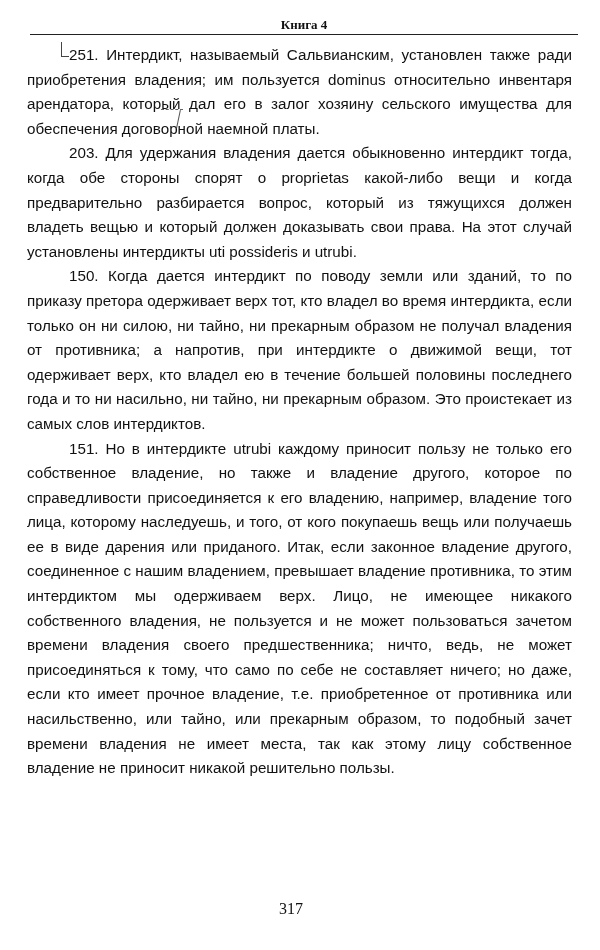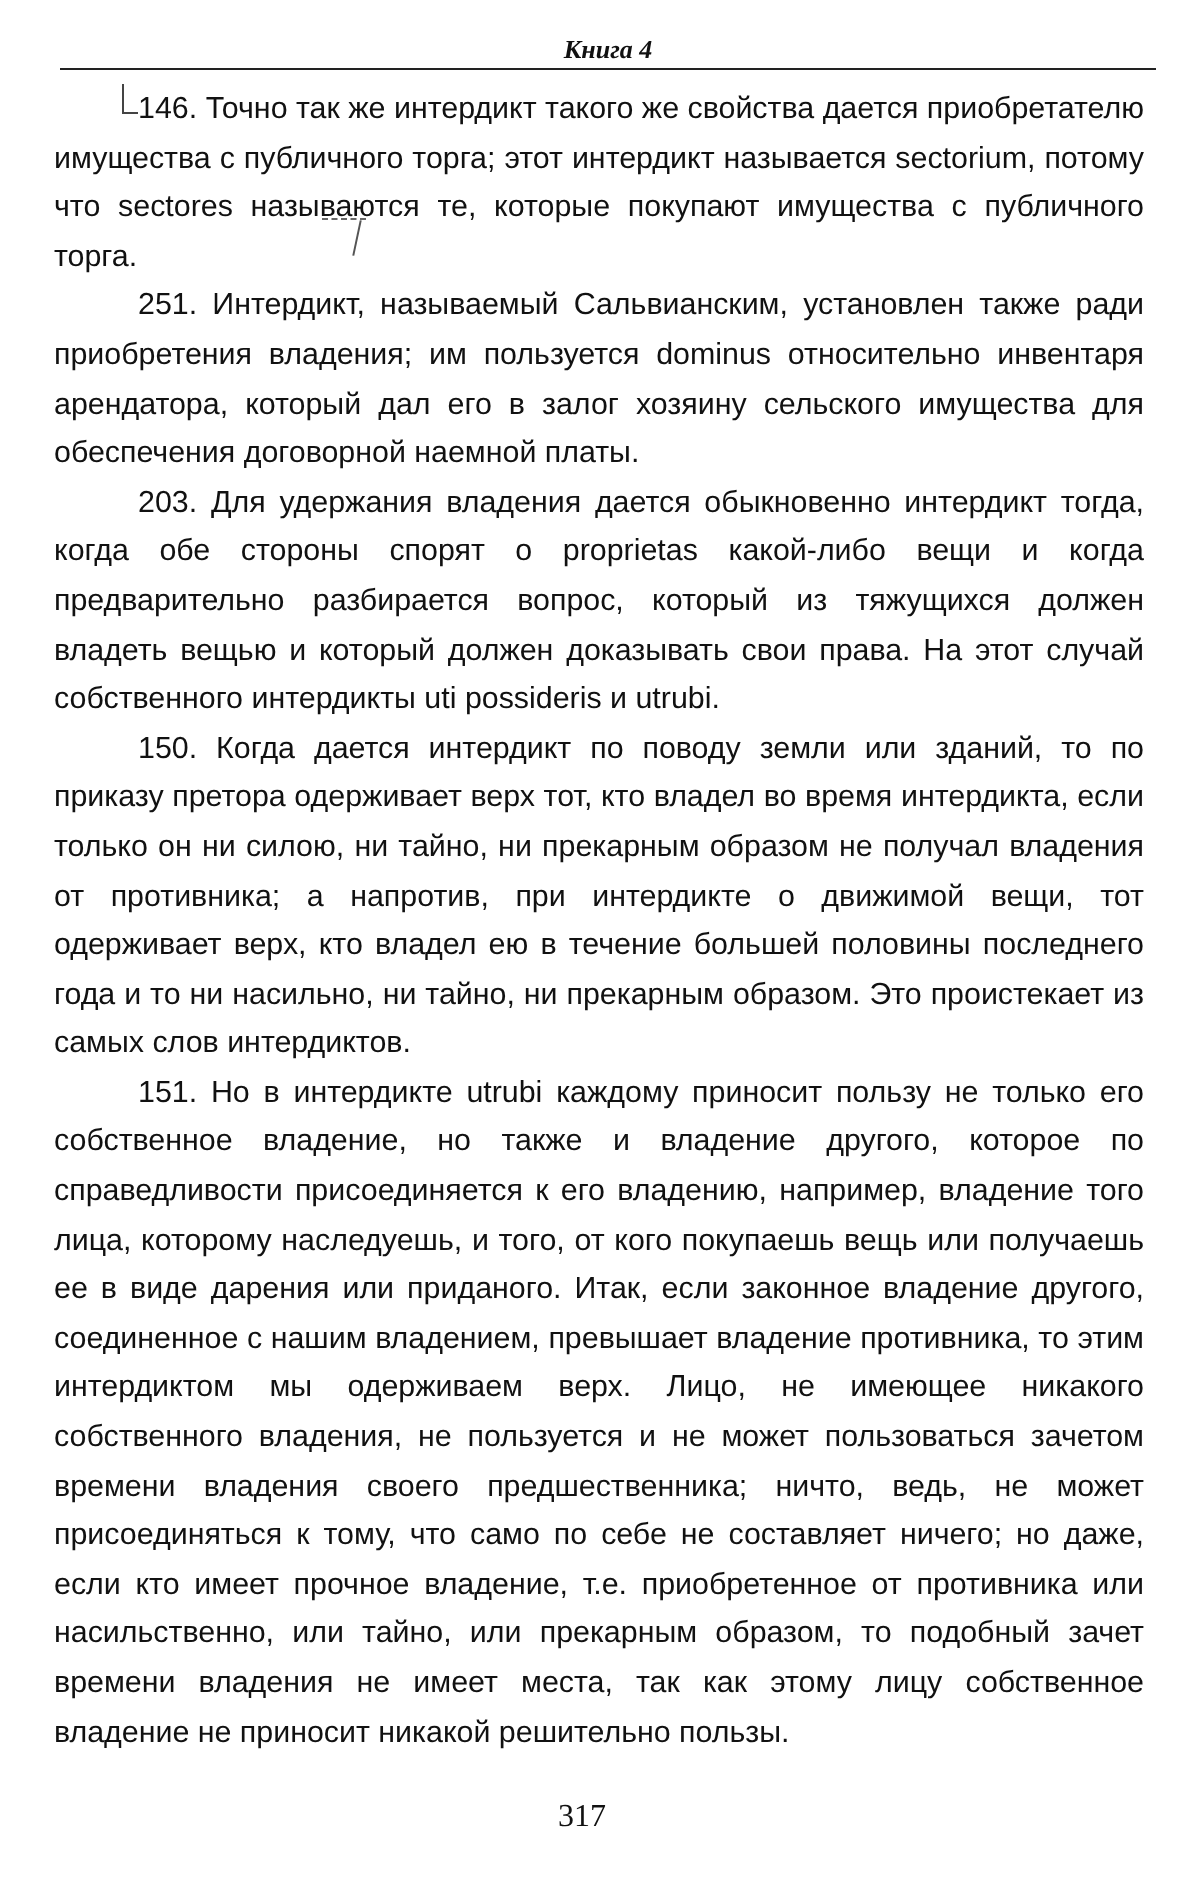--- a/index.html
+++ b/index.html
@@ -1,21 +1,21 @@
 <!DOCTYPE html>
 <html><head>
 <meta charset="utf-8">
 <style>
   html, body { margin: 0; padding: 0; background: #ffffff; }
   body { width: 600px; height: 950px; position: relative; overflow: hidden; color: #111; }
   .header {
     position: absolute; left: 30px; top: 18px; width: 548px; height: 16px;
     border-bottom: 1.5px solid #222;
     text-align: center;
-    font-family: "Liberation Serif", serif; font-style: italic; font-weight: bold;
+    font-family: "Liberation Serif", serif; font-weight: bold;
     font-size: 13px; line-height: 14px;
   }
   .body {
     position: absolute; left: 27px; top: 43px; width: 545px;
     font-family: "Liberation Sans", sans-serif; font-size: 15.2px; line-height: 24.6px;
     text-align: justify;
   }
   .para { margin: 0; text-indent: 42px; }
   .para .num { }
   .mark-left {
@@ -38,21 +38,20 @@
 <body>
 
 <div class="header">
   <span>Книга 4</span>
 </div>
 
 <div class="mark-left"></div>
 <div class="mark-right"></div>
 
 <div class="body">
-  <p class="para"><span class="num">146.</span> <span>Точно так же интердикт такого же свойства дается приобретателю имущества с публичного торга; этот интердикт называется sectorium, потому что sectores называются те, которые покупают имущества с публичного торга.</span></p>
   <p class="para"><span class="num">251.</span> <span>Интердикт, называемый Сальвианским, установлен также ради приобретения владения; им пользуется dominus относительно инвентаря арендатора, который дал его в залог хозяину сельского имущества для обеспечения договорной наемной платы.</span></p>
-  <p class="para"><span class="num">203.</span> <span>Для удержания владения дается обыкновенно интердикт тогда, когда обе стороны спорят о proprietas какой-либо вещи и когда предварительно разбирается вопрос, который из тяжущихся должен владеть вещью и который должен доказывать свои права. На этот случай собственного интердикты uti possideris и utrubi.</span></p>
+  <p class="para"><span class="num">203.</span> <span>Для удержания владения дается обыкновенно интердикт тогда, когда обе стороны спорят о proprietas какой-либо вещи и когда предварительно разбирается вопрос, который из тяжущихся должен владеть вещью и который должен доказывать свои права. На этот случай установлены интердикты uti possideris и utrubi.</span></p>
   <p class="para"><span class="num">150.</span> <span>Когда дается интердикт по поводу земли или зданий, то по приказу претора одерживает верх тот, кто владел во время интердикта, если только он ни силою, ни тайно, ни прекарным образом не получал владения от противника; а напротив, при интердикте о движимой вещи, тот одерживает верх, кто владел ею в течение большей половины последнего года и то ни насильно, ни тайно, ни прекарным образом. Это проистекает из самых слов интердиктов.</span></p>
   <p class="para"><span class="num">151.</span> <span>Но в интердикте utrubi каждому приносит пользу не только его собственное владение, но также и владение другого, которое по справедливости присоединяется к его владению, например, владение того лица, которому наследуешь, и того, от кого покупаешь вещь или получаешь ее в виде дарения или приданого. Итак, если законное владение другого, соединенное с нашим владением, превышает владение противника, то этим интердиктом мы одерживаем верх. Лицо, не имеющее никакого собственного владения, не пользуется и не может пользоваться зачетом времени владения своего предшественника; ничто, ведь, не может присоединяться к тому, что само по себе не составляет ничего; но даже, если кто имеет прочное владение, т.е. приобретенное от противника или насильственно, или тайно, или прекарным образом, то подобный зачет времени владения не имеет места, так как этому лицу собственное владение не приносит никакой решительно пользы.</span></p>
 
 </div>
 
 <div class="page-number">317</div>
 
 </body></html>

